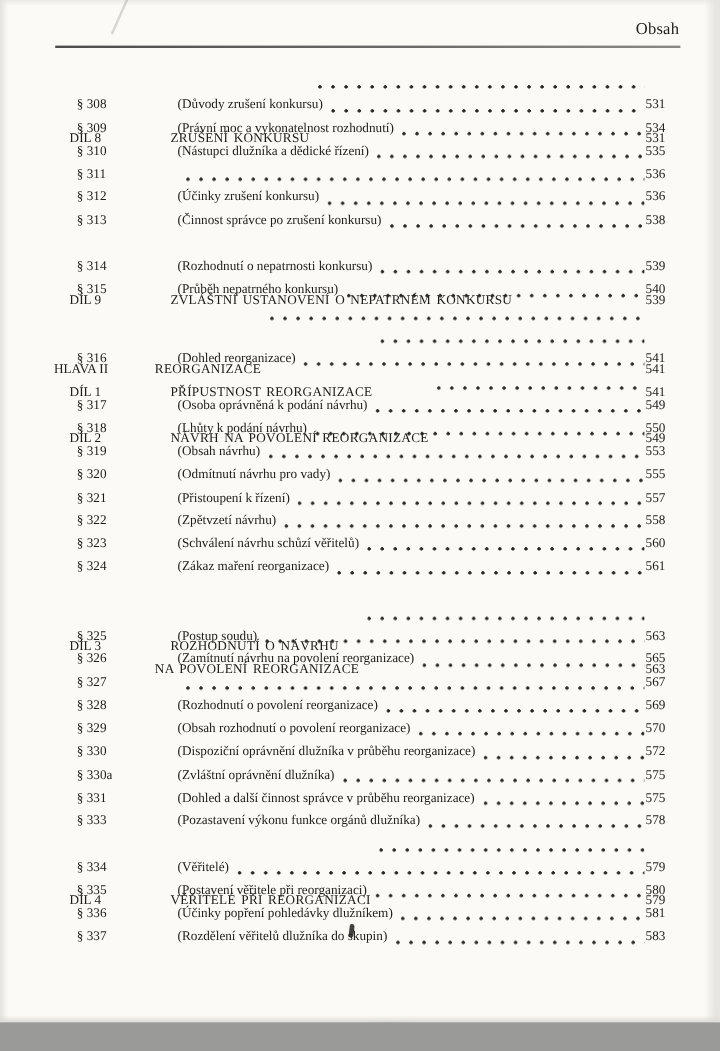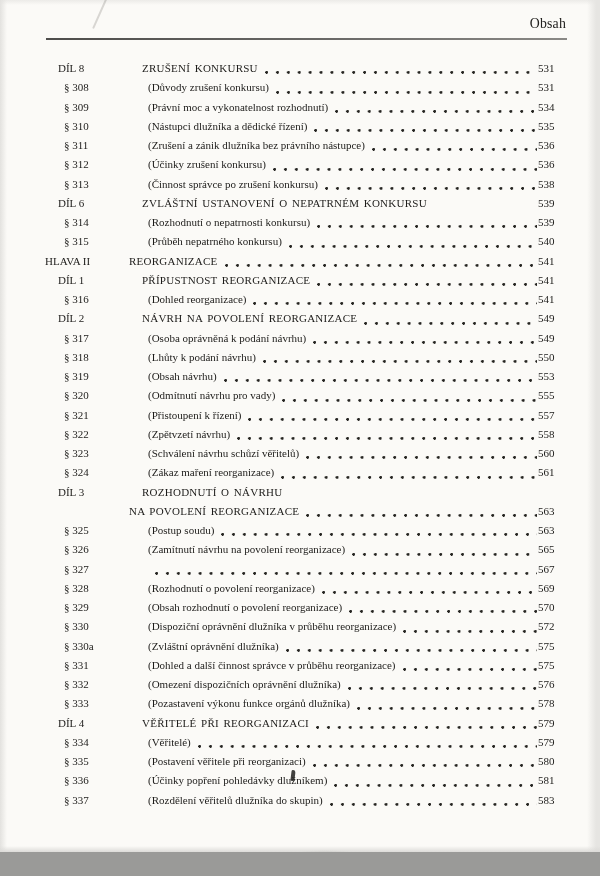--- a/index.html
+++ b/index.html
@@ -46,21 +46,21 @@
   .toc-list{
     position:absolute;left:45px;right:35px;top:59px;
     font-size:11px;line-height:19.25px;
   }
   .toc-row{display:flex;align-items:baseline;height:19.25px;white-space:nowrap;}
   .toc-label{flex:none;width:84px;}
   .t-hlava .toc-label{padding-left:0;}
   .t-dil  .toc-label{padding-left:13px;}
   .t-par  .toc-label{padding-left:19px;}
   .toc-title{flex:none;}
-  .t-hlava .toc-title,.t-dil .toc-title,.t-dil-cont .toc-title{letter-spacing:.25px;word-spacing:1.5px;}
+  .t-hlava .toc-title,.t-dil .toc-title,.t-dil-cont .toc-title{letter-spacing:.25px;word-spacing:1.5px;margin-top:47px;}
   .toc-leader{
     flex:1 1 auto;align-self:flex-end;height:5px;margin:0 1px 3px 7px;
     background-image:radial-gradient(circle at 1.6px 2.4px,#262522 1.15px,rgba(0,0,0,0) 1.65px);
     background-size:10.9px 5px;background-repeat:repeat-x;
   }
   .no-leader .toc-leader{background:none;}
   .toc-page{flex:none;min-width:27px;}
 
   
   .folio{
@@ -104,38 +104,37 @@
     <span class="toc-page">534</span>
   </div>
       <div class="toc-row t-par">
     <span class="toc-label">§ 310</span>
     <span class="toc-title">(Nástupci dlužníka a dědické řízení)</span>
     <span class="toc-leader"></span>
     <span class="toc-page">535</span>
   </div>
       <div class="toc-row t-par">
     <span class="toc-label">§ 311</span>
-    <span class="toc-title">(Zrušení a zánik dlužníka bez právního nástupce)</span>
     <span class="toc-leader"></span>
     <span class="toc-page">536</span>
   </div>
       <div class="toc-row t-par">
     <span class="toc-label">§ 312</span>
     <span class="toc-title">(Účinky zrušení konkursu)</span>
     <span class="toc-leader"></span>
     <span class="toc-page">536</span>
   </div>
       <div class="toc-row t-par">
     <span class="toc-label">§ 313</span>
     <span class="toc-title">(Činnost správce po zrušení konkursu)</span>
     <span class="toc-leader"></span>
     <span class="toc-page">538</span>
   </div>
       <div class="toc-row t-dil no-leader">
-    <span class="toc-label">DÍL 6</span>
+    <span class="toc-label">DÍL 9</span>
     <span class="toc-title">ZVLÁŠTNÍ USTANOVENÍ O NEPATRNÉM KONKURSU</span>
     <span class="toc-leader"></span>
     <span class="toc-page">539</span>
   </div>
       <div class="toc-row t-par">
     <span class="toc-label">§ 314</span>
     <span class="toc-title">(Rozhodnutí o nepatrnosti konkursu)</span>
     <span class="toc-leader"></span>
     <span class="toc-page">539</span>
   </div>
@@ -270,26 +269,20 @@
     <span class="toc-leader"></span>
     <span class="toc-page">575</span>
   </div>
       <div class="toc-row t-par">
     <span class="toc-label">§ 331</span>
     <span class="toc-title">(Dohled a další činnost správce v průběhu reorganizace)</span>
     <span class="toc-leader"></span>
     <span class="toc-page">575</span>
   </div>
       <div class="toc-row t-par">
-    <span class="toc-label">§ 332</span>
-    <span class="toc-title">(Omezení dispozičních oprávnění dlužníka)</span>
-    <span class="toc-leader"></span>
-    <span class="toc-page">576</span>
-  </div>
-      <div class="toc-row t-par">
     <span class="toc-label">§ 333</span>
     <span class="toc-title">(Pozastavení výkonu funkce orgánů dlužníka)</span>
     <span class="toc-leader"></span>
     <span class="toc-page">578</span>
   </div>
       <div class="toc-row t-dil">
     <span class="toc-label">DÍL 4</span>
     <span class="toc-title">VĚŘITELÉ PŘI REORGANIZACI</span>
     <span class="toc-leader"></span>
     <span class="toc-page">579</span>

